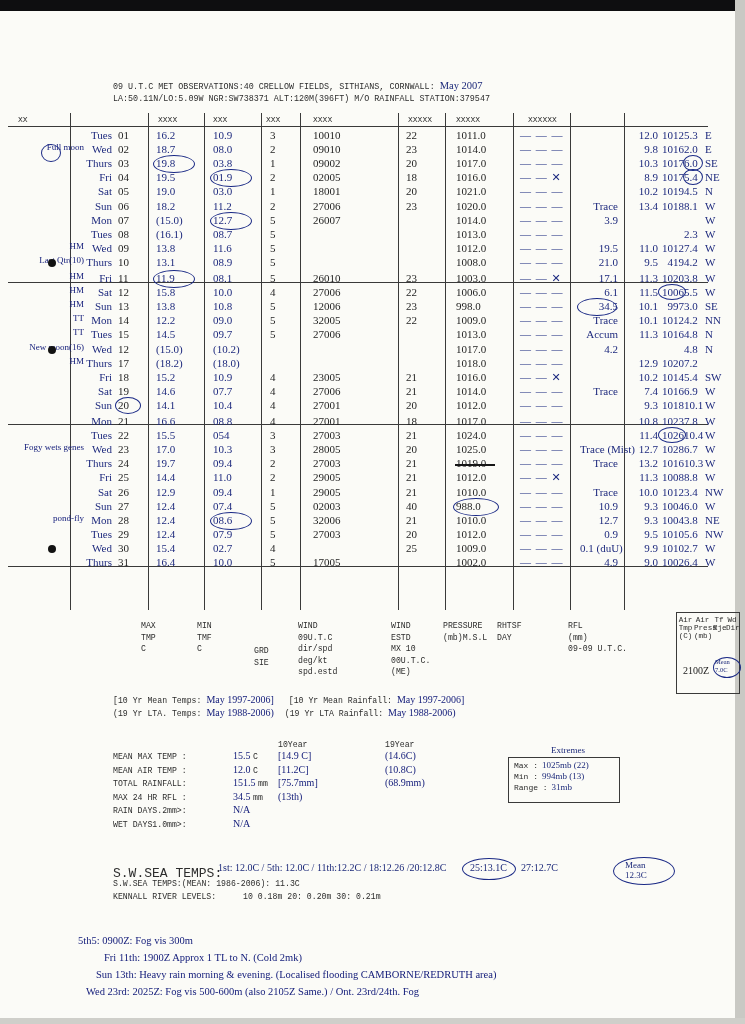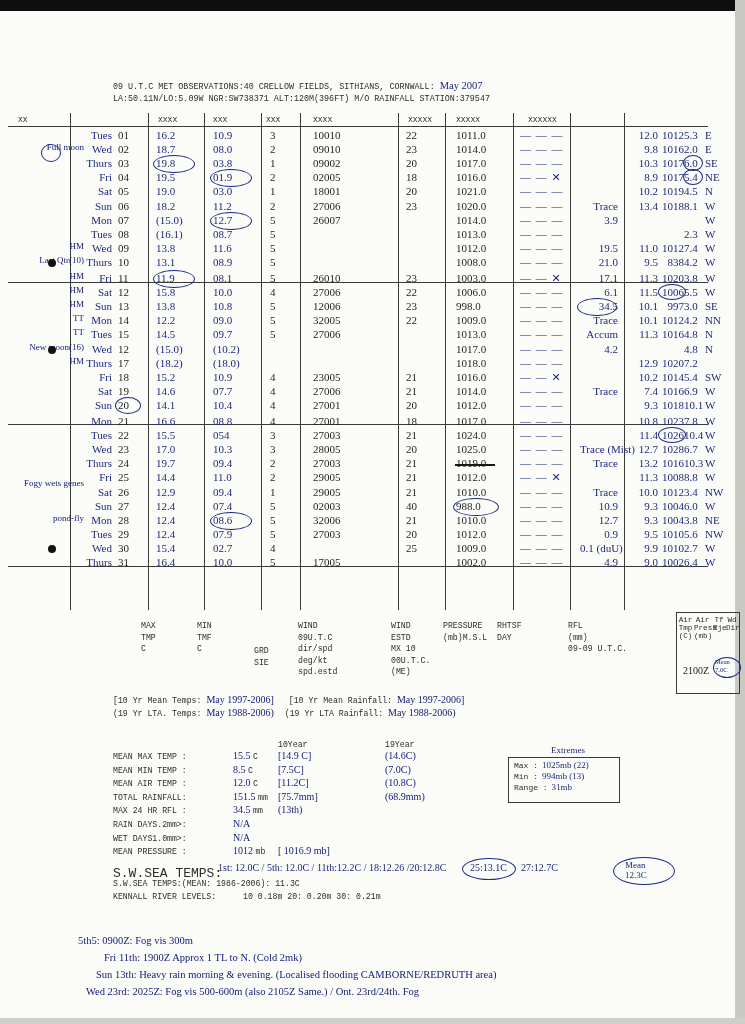--- a/index.html
+++ b/index.html
@@ -252,21 +252,21 @@
           <span class="cell c-day">Thurs</span>
           <span class="cell c-num blk">10</span>
           <span class="cell c-max">13.1</span>
           <span class="cell c-min">08.9</span>
           <span class="cell c-grd blk">5</span>
           <span class="cell c-wind blk"></span>
           <span class="cell c-w2 blk"></span>
           <span class="cell c-prs blk">1008.0</span>
           <span class="cell c-rfl">21.0</span>
           <span class="cell c-a1">9.5</span>
-          <span class="cell c-a2">838</span>
+          <span class="cell c-a2">419</span>
           <span class="cell c-a3">4.2</span>
           <span class="cell c-a4">W</span>
         </div>
         <div class="row" style="top: 159px;">
           <span class="cell c-day">Fri</span>
           <span class="cell c-num blk">11</span>
           <span class="cell c-max">11.9</span>
           <span class="cell c-min">08.1</span>
           <span class="cell c-grd blk">5</span>
           <span class="cell c-wind blk">26010</span>
@@ -595,21 +595,21 @@
       <div class="circ" style="left: 650px; top: 171.1px; width: 26px; height: 14px;"></div>
       <span class="lbl-left" style="top: 186.2px;">HM</span>
       <div class="circ" style="left: 569px; top: 185.2px; width: 38px; height: 16px;"></div>
       <span class="lbl-left" style="top: 200.3px;">TT</span>
       <span class="lbl-left" style="top: 214.4px;">TT</span>
       <span class="lbl-left" style="top: 228.5px;">New moon(16)</span>
       <div class="dot" style="left: 40px; top: 232.5px;"></div>
       <span class="lbl-left" style="top: 242.6px;">HM</span>
       <div class="circ" style="left: 107px; top: 283.9px; width: 24px; height: 15px;"></div>
       <div class="circ" style="left: 650px; top: 314.1px; width: 26px; height: 14px;"></div>
-      <span class="lbl-left" style="top: 329.2px; margin-top: 36px;">Fogy wets genes</span>
+      <span class="lbl-left" style="top: 329.2px;">Fogy wets genes</span>
       <div class="strike" style="left: 447px; top: 351.3px; width: 40px;"></div>
       <div class="circ" style="left: 445px; top: 384.6px; width: 44px; height: 16px;"></div>
       <span class="lbl-left" style="top: 399.7px;">pond-fly</span>
       <div class="circ" style="left: 202px; top: 398.7px; width: 40px; height: 16px;"></div>
       <div class="dot" style="left: 40px; top: 431.9px;"></div>
       <span class="dash" style="left: 512px; top: 16px;">— — —</span>
       <span class="dash" style="left: 512px; top: 30.1px;">— — —</span>
       <span class="dash" style="left: 512px; top: 44.2px;">— — —</span>
       <span class="dash" style="left: 512px; top: 58.3px;">— — ✕</span>
       <span class="dash" style="left: 512px; top: 72.4px;">— — —</span>
@@ -707,27 +707,25 @@
   <div class="box-pres"></div>
   <div class="hand" style="position:absolute;left:551px;top:745px;font-size:9px;">Extremes</div>
   <div id="extremes" style="position:absolute;left:514px;top:760px;">
       <div style="font-size: 8px; color: rgb(44, 44, 44); line-height: 11px;"><span>Max :</span><span class="hand" style="margin-left: 4px; font-size: 9px;">1025mb (22)</span></div>
       <div style="font-size: 8px; color: rgb(44, 44, 44); line-height: 11px;"><span>Min :</span><span class="hand" style="margin-left: 4px; font-size: 9px;">994mb (13)</span></div>
       <div style="font-size: 8px; color: rgb(44, 44, 44); line-height: 11px;"><span>Range :</span><span class="hand" style="margin-left: 4px; font-size: 9px;">31mb</span></div>
     </div>
 
   <div id="stats" class="stats">
       <div style="position: relative; white-space: nowrap;"><span style="display: inline-block; width: 120px;">MEAN MAX TEMP :</span><span class="hw">15.5 </span><span>C</span><span class="hw" style="position: absolute; left: 165px;">[14.9 C]</span><span class="hw" style="position: absolute; left: 272px;">(14.6C)</span></div>
-      <div style="position: relative; white-space: nowrap;"><span style="display: inline-block; width: 120px;">MEAN MIN TEMP :</span><span class="hw">8.5 </span><span>C</span><span class="hw" style="position: absolute; left: 165px;">[7.5C]</span><span class="hw" style="position: absolute; left: 272px;">(7.0C)</span></div>
       <div style="position: relative; white-space: nowrap;"><span style="display: inline-block; width: 120px;">MEAN AIR TEMP :</span><span class="hw">12.0 </span><span>C</span><span class="hw" style="position: absolute; left: 165px;">[11.2C]</span><span class="hw" style="position: absolute; left: 272px;">(10.8C)</span></div>
       <div style="position: relative; white-space: nowrap;"><span style="display: inline-block; width: 120px;">TOTAL RAINFALL:</span><span class="hw">151.5 </span><span>mm</span><span class="hw" style="position: absolute; left: 165px;">[75.7mm]</span><span class="hw" style="position: absolute; left: 272px;">(68.9mm)</span></div>
       <div style="position: relative; white-space: nowrap;"><span style="display: inline-block; width: 120px;">MAX 24 HR RFL :</span><span class="hw">34.5 </span><span>mm</span><span class="hw" style="position: absolute; left: 165px;">(13th)</span><span class="hw" style="position: absolute; left: 272px;"></span></div>
       <div style="position: relative; white-space: nowrap;"><span style="display: inline-block; width: 120px;">RAIN DAYS.2mm&gt;:</span><span class="hw">N/A </span><span></span><span class="hw" style="position: absolute; left: 165px;"></span><span class="hw" style="position: absolute; left: 272px;"></span></div>
       <div style="position: relative; white-space: nowrap;"><span style="display: inline-block; width: 120px;">WET DAYS1.0mm&gt;:</span><span class="hw">N/A </span><span></span><span class="hw" style="position: absolute; left: 165px;"></span><span class="hw" style="position: absolute; left: 272px;"></span></div>
-      <div style="position: relative; white-space: nowrap;"><span style="display: inline-block; width: 120px;">MEAN PRESSURE :</span><span class="hw">1012 </span><span>mb</span><span class="hw" style="position: absolute; left: 165px;">[ 1016.9 mb]</span><span class="hw" style="position: absolute; left: 272px;"></span></div>
     </div>
 
   <div style="position:absolute;left:113px;top:866px;font-size:13px;color:#2c2c2c;">S.W.SEA TEMPS:</div>
   <div class="hand" style="position:absolute;left:218px;top:862px;font-size:10px;">1st: 12.0C / 5th: 12.0C / 11th:12.2C / 18:12.26 /20:12.8C</div>
   <div class="hand" style="position:absolute;left:470px;top:862px;font-size:10px;">25:13.1C</div>
   <div style="position:absolute;left:462px;top:858px;width:52px;height:20px;border:1.4px solid #1b2a86;border-radius:50%;"></div>
   <div class="hand" style="position:absolute;left:521px;top:862px;font-size:10px;">27:12.7C</div>
   <div style="position:absolute;left:613px;top:857px;width:60px;height:26px;border:1.4px solid #1b2a86;border-radius:50%;"></div>
   <div class="hand" style="position:absolute;left:625px;top:860px;font-size:9px;line-height:10px;white-space:pre-line;">Mean
 12.3C</div>

